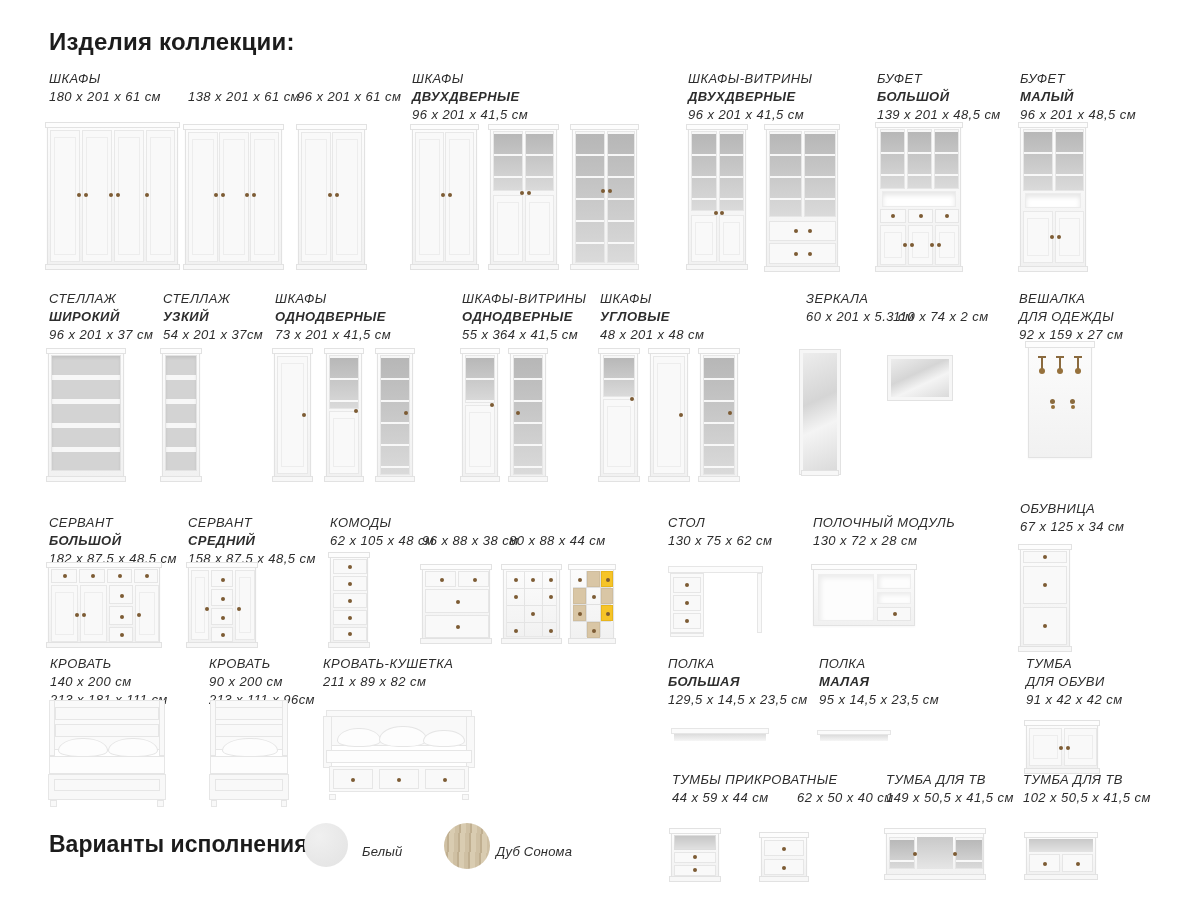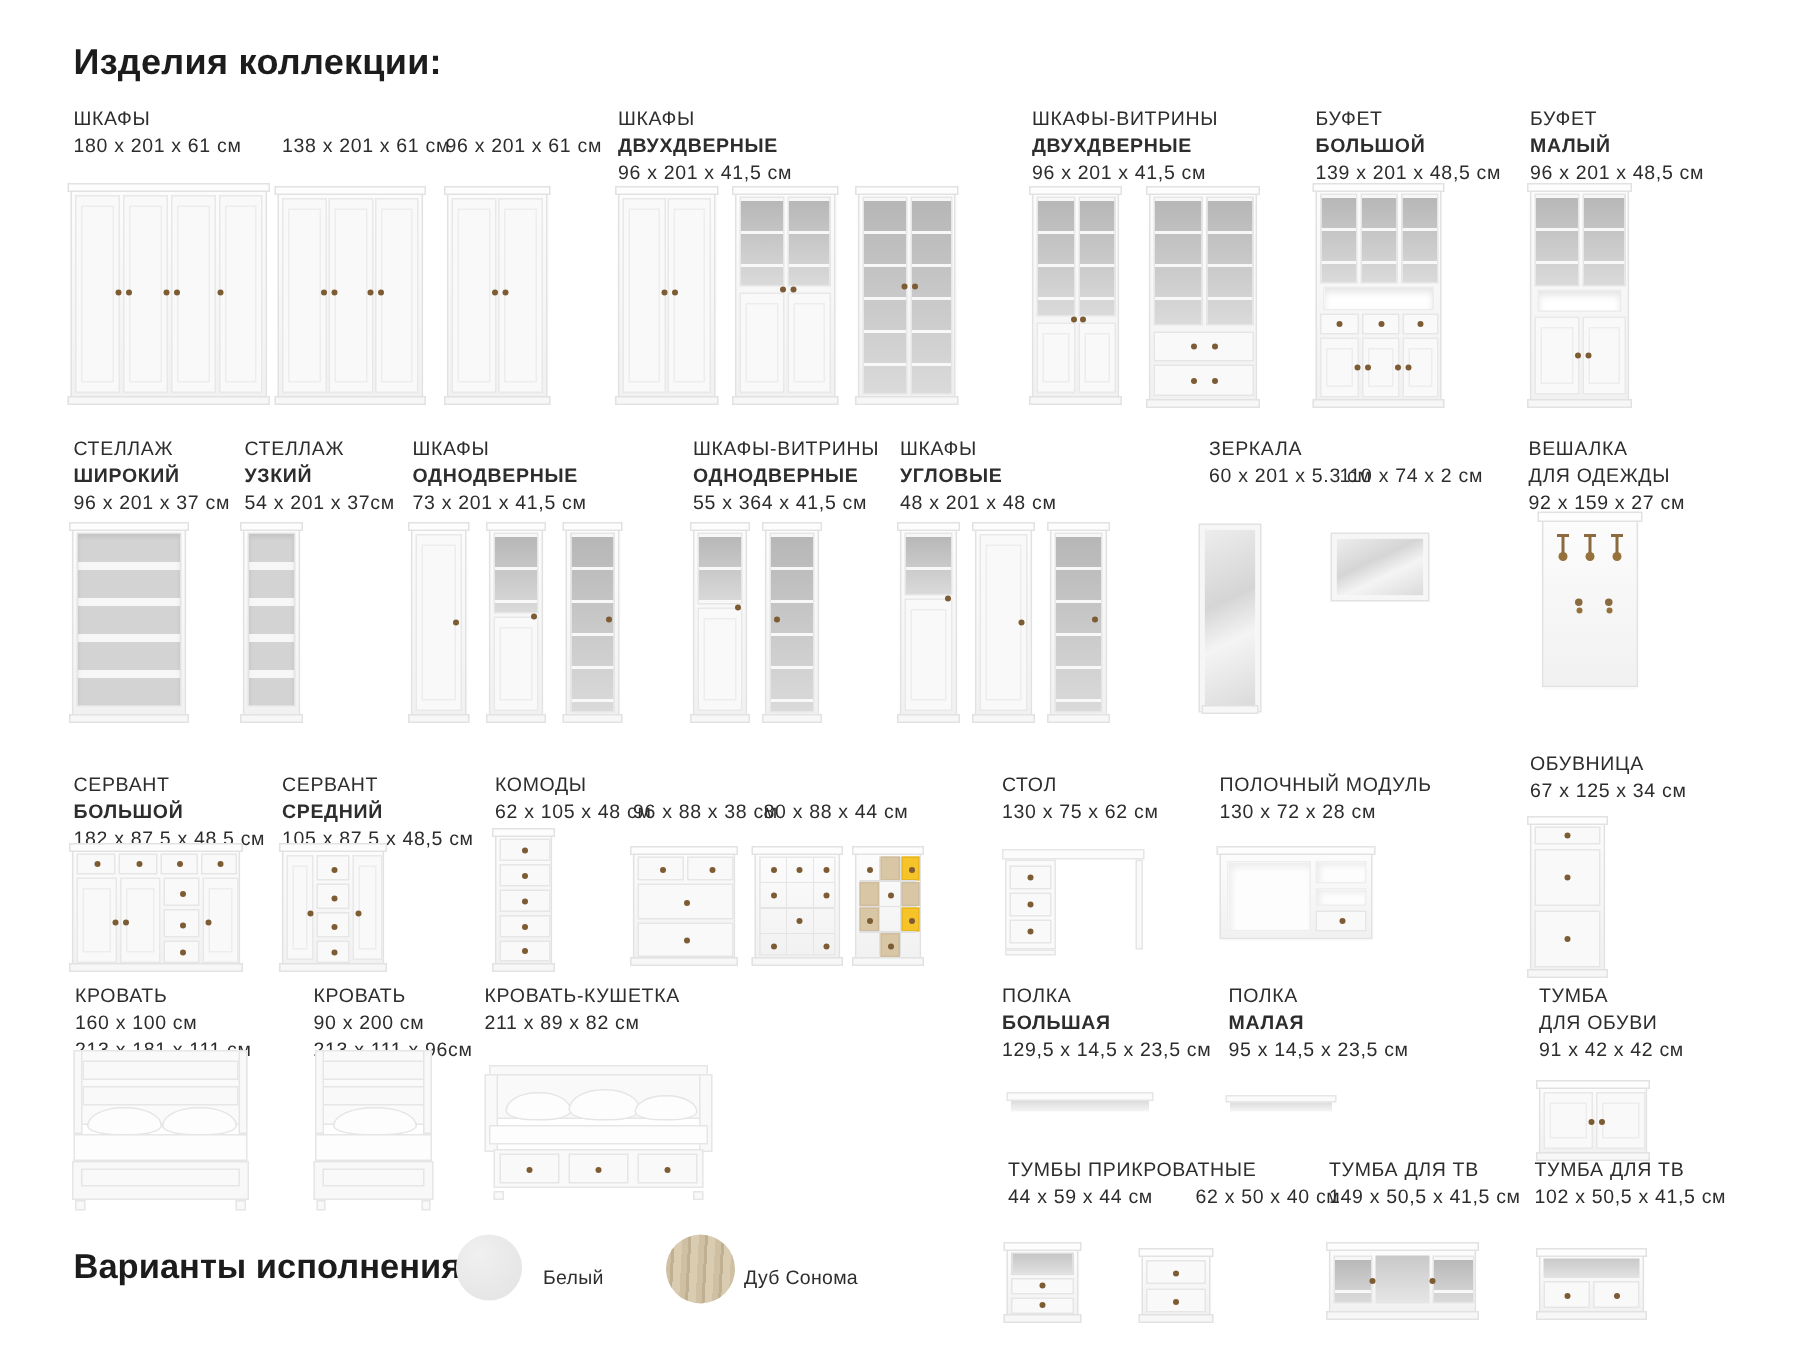--- a/index.html
+++ b/index.html
@@ -1,20 +1,20 @@
 <!DOCTYPE html>
 <html><head>
 <meta charset="utf-8">
 <style>
   html,body{margin:0;padding:0;background:#fff;}
   .canvas{position:relative;width:1200px;height:900px;background:#fff;overflow:hidden;
           font-family:"Liberation Sans", sans-serif;color:#2b2b2b;}
   .h1{position:absolute;left:49px;top:28px;font-size:24px;font-weight:700;color:#1c1c1c;letter-spacing:.2px;}
   .h2{position:absolute;left:49px;top:831px;font-size:23px;font-weight:700;color:#1c1c1c;}
-  .lbl{position:absolute;font-size:13px;line-height:18px;letter-spacing:.45px;color:#2d2d2d;white-space:nowrap;}
+  .lbl{position:absolute;font-size:13px;line-height:18px;letter-spacing:.45px;color:#2d2d2d;white-space:nowrap;font-style:italic;}
   .lbl .b{font-weight:700;}
   
   .f{position:absolute;box-sizing:border-box;background:linear-gradient(180deg,#fcfcfc,#f1f1f1);
      border:1px solid #e2e2e2;box-shadow:0 1px 2px rgba(0,0,0,.04);}
   .fx{position:absolute;}
   .cor{position:absolute;left:-3px;right:-3px;top:-5px;height:6px;background:#fdfdfd;border:1px solid #e2e2e2;box-sizing:border-box;}
   .base{position:absolute;left:-3px;right:-3px;bottom:-5px;height:6px;background:#f7f7f7;border:1px solid #e2e2e2;box-sizing:border-box;}
   .d{position:absolute;top:3px;bottom:3px;box-sizing:border-box;border:1px solid #e8e8e8;background:#f9f9f9;}
   .d:after{content:"";position:absolute;left:3px;right:3px;top:6px;bottom:6px;border:1px solid #ededed;}
   .g{position:absolute;box-sizing:border-box;border:1px solid #e6e6e6;
@@ -298,21 +298,21 @@
   </div>
 
   <div class="lbl" style="left:49px;top:514px">
     <div>СЕРВАНТ</div>
     <div class="b">БОЛЬШОЙ</div>
     <div>182 x 87,5 x 48,5 см</div>
   </div>
   <div class="lbl" style="left:188px;top:514px">
     <div>СЕРВАНТ</div>
     <div class="b">СРЕДНИЙ</div>
-    <div>105 x 87,5 x 48,5 см</div>
+    <div>158 x 87,5 x 48,5 см</div>
   </div>
   <div class="lbl" style="left:330px;top:514px">
     <div>КОМОДЫ</div>
     <div>62 x 105 x 48 см</div>
   </div>
   <div class="lbl" style="left:422px;top:532px">96 x 88 x 38 см</div>
   <div class="lbl" style="left:509px;top:532px">80 x 88 x 44 см</div>
   <div class="lbl" style="left:668px;top:514px">
     <div>СТОЛ</div>
     <div>130 x 75 x 62 см</div>
@@ -449,21 +449,21 @@
     <b class="dr" style="left:2px;top:2px;width:44px;height:12px"></b>
     <u class="k" style="left:22px;top:6px"></u>
     <b class="dr" style="left:2px;top:17px;width:44px;height:38px"></b>
     <u class="k" style="left:22px;top:34px"></u>
     <b class="dr" style="left:2px;top:58px;width:44px;height:38px"></b>
     <u class="k" style="left:22px;top:75px"></u>
   </div>
 
   <div class="lbl" style="left:50px;top:655px">
     <div>КРОВАТЬ</div>
-    <div>160 x 100 см</div>
+    <div>140 x 200 см</div>
     <div>213 x 181 x 111 см</div>
   </div>
   <div class="lbl" style="left:209px;top:655px">
     <div>КРОВАТЬ</div>
     <div>90 x 200 см</div>
     <div>213 x 111 x 96см</div>
   </div>
   <div class="lbl" style="left:323px;top:655px">
     <div>КРОВАТЬ-КУШЕТКА</div>
     <div>211 x 89 x 82 см</div>

